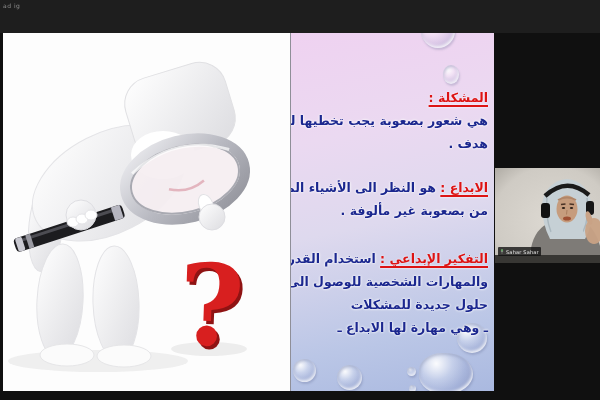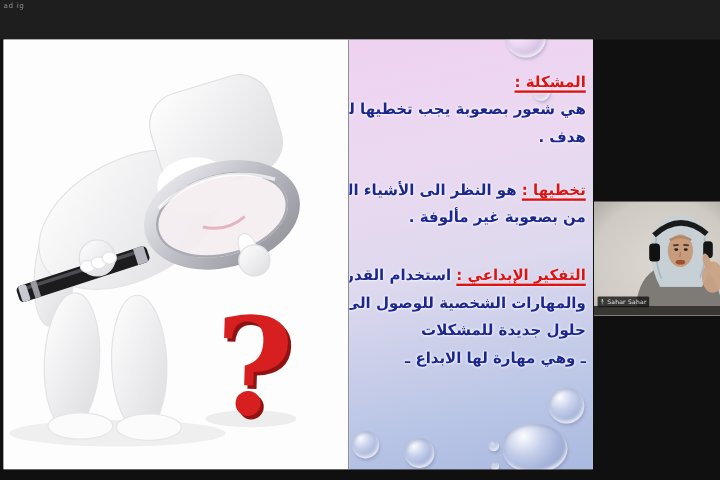--- a/index.html
+++ b/index.html
@@ -7,21 +7,21 @@
   .screen{position:relative;width:600px;height:400px;background:#101010;}
   .topbar{position:absolute;left:0;top:0;width:600px;height:33px;background:#1e1e1e;}
   .topbar-text{position:absolute;left:3px;top:2px;font-size:6px;color:#8f8f8f;letter-spacing:.5px;}
   
   .slide{position:absolute;left:3px;top:33px;width:491px;height:358px;display:flex;background:#fdfdfd;}
   .slide-left{position:relative;width:288px;height:100%;background:#fdfdfd;border-right:1px solid #8f8f98;box-sizing:border-box;}
   .slide-right{position:relative;width:203px;height:100%;overflow:hidden;
     background:linear-gradient(168deg,#efd2f1 0%,#ebd9f1 28%,#ded9ee 52%,#bac6e6 82%,#aab9e0 100%);}
   .content{position:absolute;inset:0;padding:0 6px 0 4px;direction:rtl;text-align:right;overflow:hidden;}
   .sect{direction:rtl;}
-  .s1{margin-top:23px;}
+  .s1{margin-top:53px;}
   .s2{margin-top:21px;}
   .s3{margin-top:25px;}
   .txt-line{white-space:nowrap;font-size:12.5px;font-weight:bold;color:#1b278f;line-height:23px;
     text-shadow:0 0 2px #ffffff,0 0 3px #ffffff;}
   .hd{color:#dd1414;text-decoration:underline;text-decoration-thickness:1.5px;text-underline-offset:3px;
     text-shadow:0 0 2px #ffffff;}
   
   .droplet{position:absolute;border-radius:50%;
     background:radial-gradient(circle at 32% 26%,rgba(255,255,255,.95) 0%,rgba(255,255,255,.25) 34%,rgba(130,140,185,.18) 62%,rgba(120,130,175,.45) 86%,rgba(255,255,255,.9) 98%);
     box-shadow:inset -1px -2px 3px rgba(255,255,255,.8),inset 1px 2px 3px rgba(110,120,160,.35),1px 2px 2px rgba(90,100,140,.25);}
@@ -116,21 +116,21 @@
       <div class="droplet" style="left:128px;top:320px;width:54px;height:41px;border-radius:46% 54% 52% 48%;"></div>
       <div class="droplet" style="left:166px;top:290px;width:30px;height:30px;"></div>
 
       <div class="content">
         <div class="sect s1">
           <div class="txt-line"><span class="hd">المشكلة :</span></div>
           <div class="txt-line">هي شعور بصعوبة يجب تخطيها لتحقيق</div>
           <div class="txt-line">هدف .</div>
         </div>
         <div class="sect s2">
-          <div class="txt-line"><span class="hd">تخطيها :</span> <span>هو النظر الى الأشياء المألوفة</span></div>
+          <div class="txt-line"><span class="hd">الابداع :</span> <span>هو النظر الى الأشياء المألوفة</span></div>
           <div class="txt-line">من بصعوبة غير مألوفة .</div>
         </div>
         <div class="sect s3">
           <div class="txt-line"><span class="hd">التفكير الإبداعي :</span> <span>استخدام القدرات</span></div>
           <div class="txt-line">والمهارات الشخصية للوصول الى الية</div>
           <div class="txt-line">حلول جديدة للمشكلات</div>
           <div class="txt-line">ـ وهي مهارة لها الابداع ـ</div>
         </div>
       </div>
     </div>

